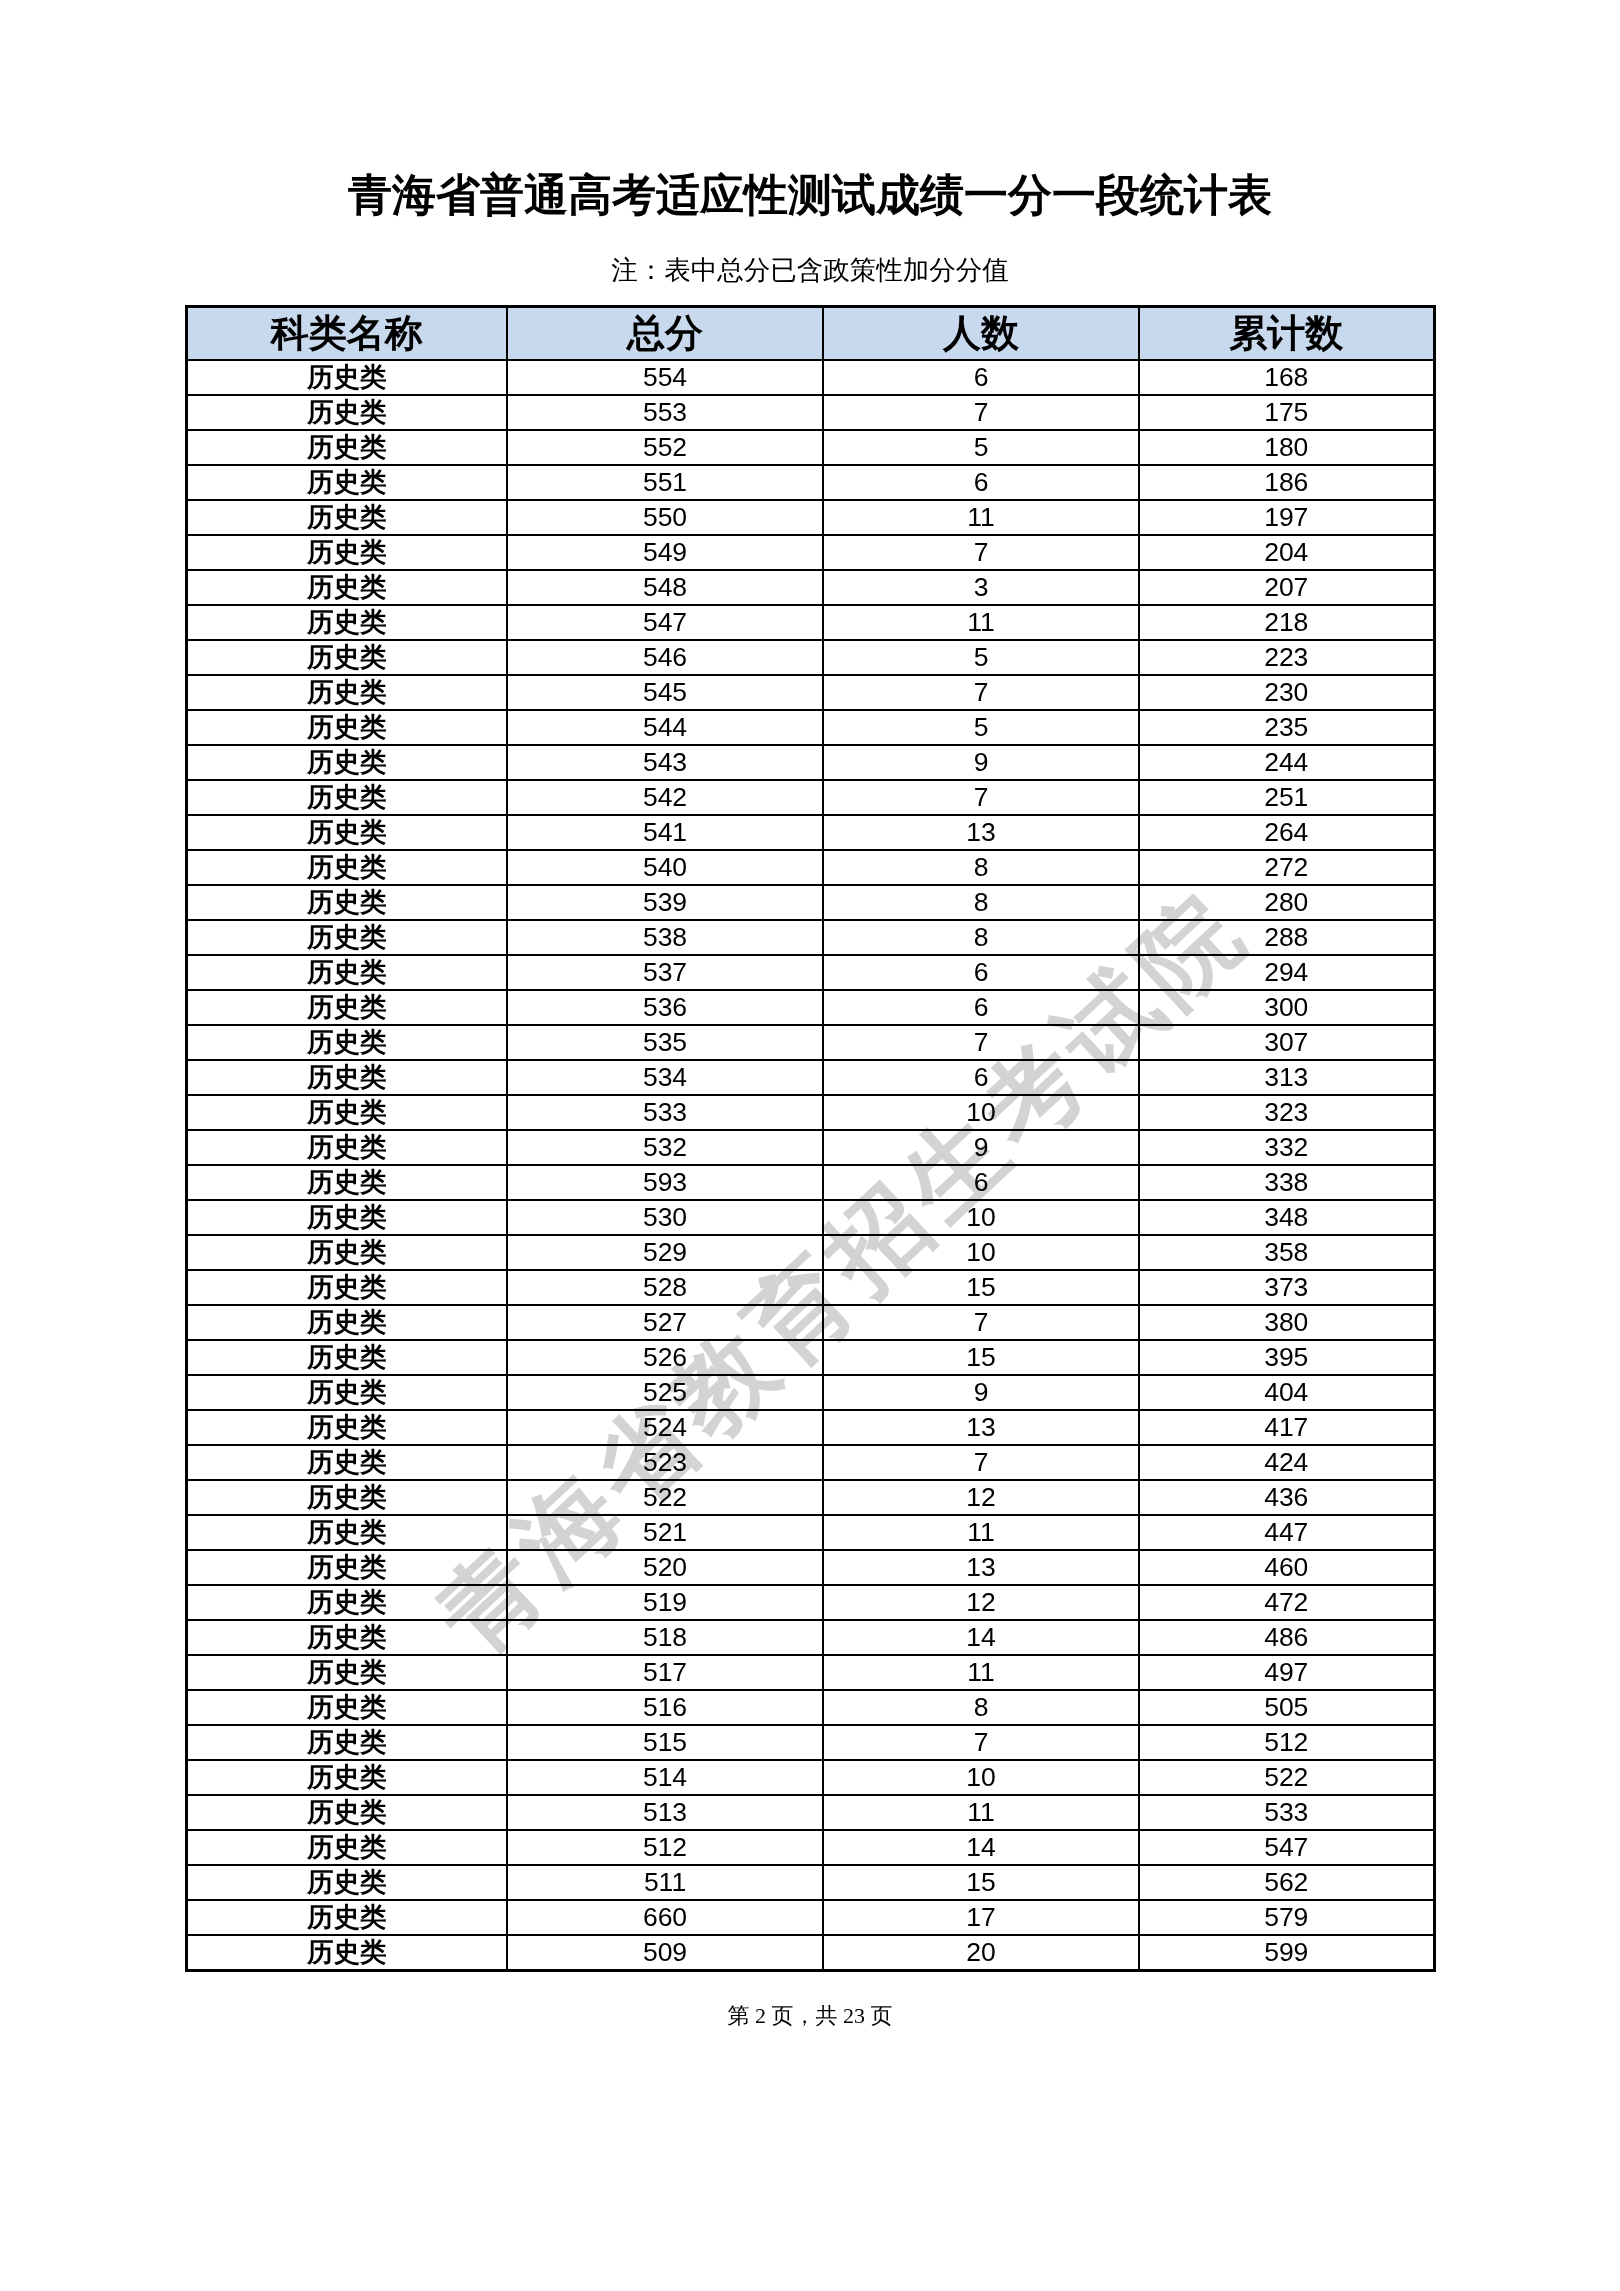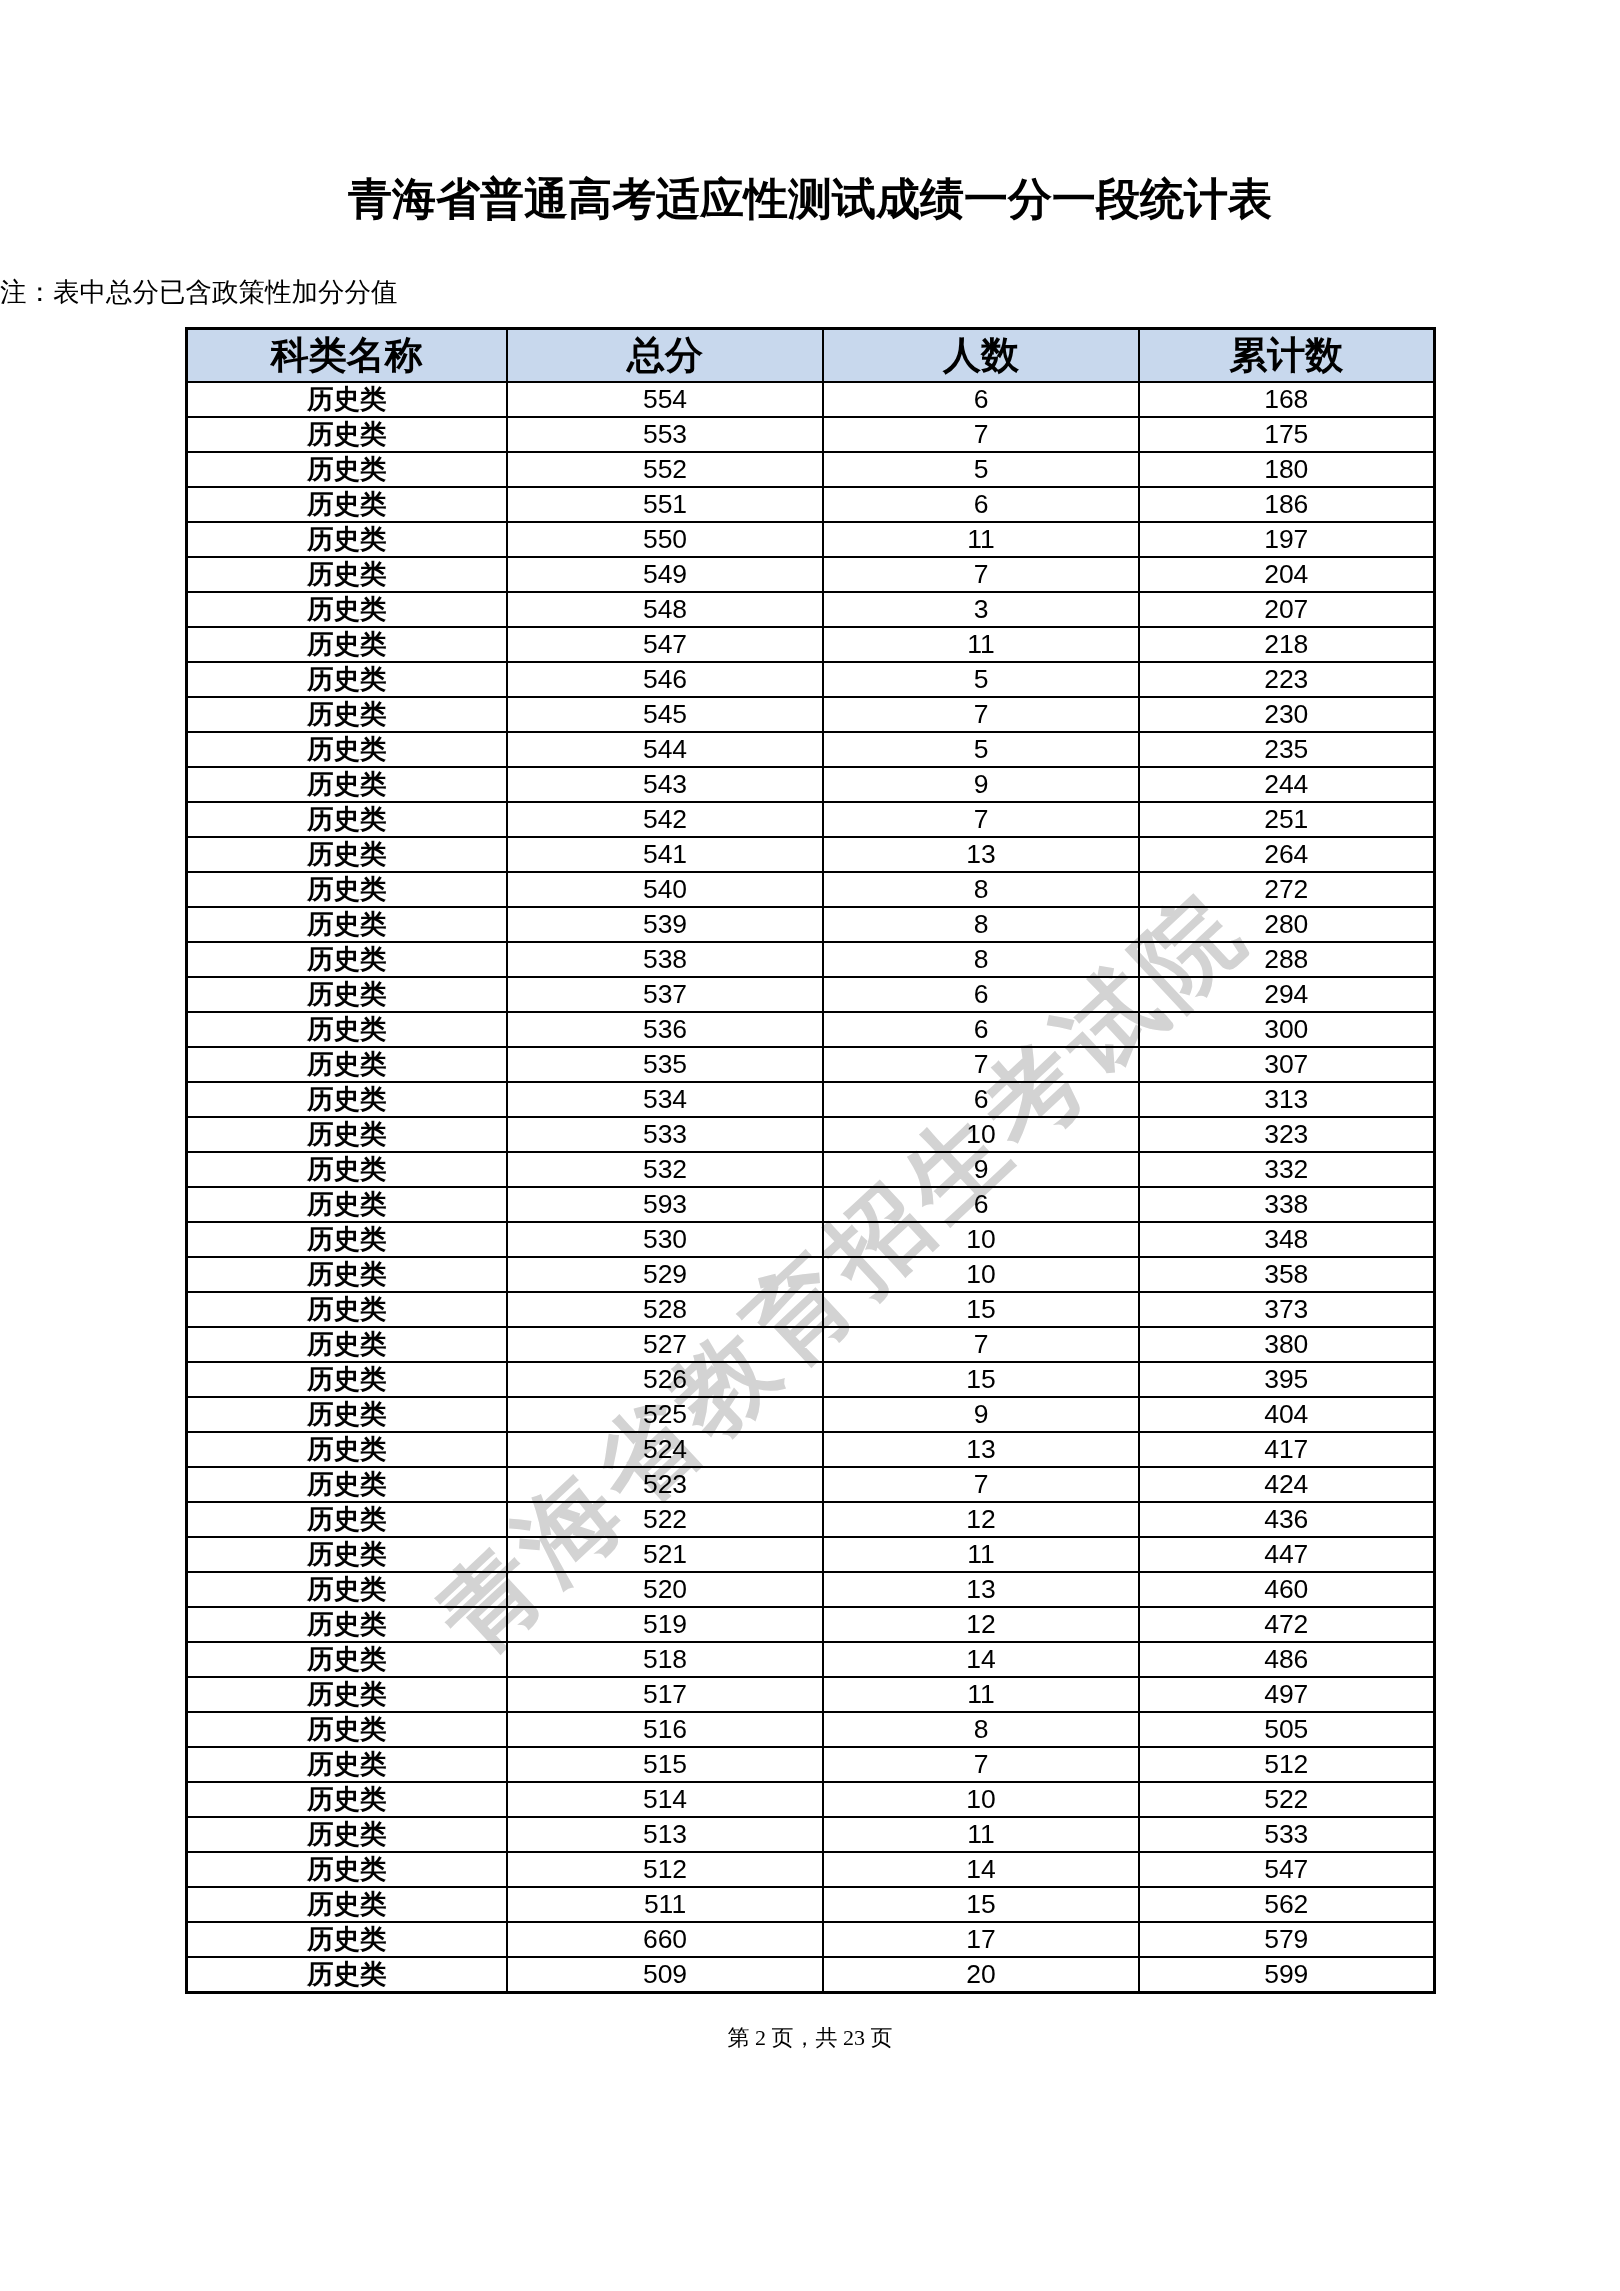--- a/index.html
+++ b/index.html
@@ -23,24 +23,25 @@
     z-index: 0;
     user-select: none;
   }
   .content { position: relative; z-index: 1; }
   .title {
     padding-top: 169px;
     text-align: center;
     font-weight: bold;
     font-size: 44px;
     line-height: 1.35;
-    font-family: Liberation Sans, sans-serif;
+    font-family: Liberation Mono, monospace;
   }
   .note {
-    margin-top: 46px;
+    margin-top: 24px;
+    text-align: center;
     font-size: 26.5px;
   }
   table.score-table {
     margin: 16.7px auto 0 auto;
     border-collapse: collapse;
     table-layout: fixed;
     width: 1247px;
     border: 3.9px solid var(--border-color, #000);
   }
   table.score-table th, table.score-table td {

